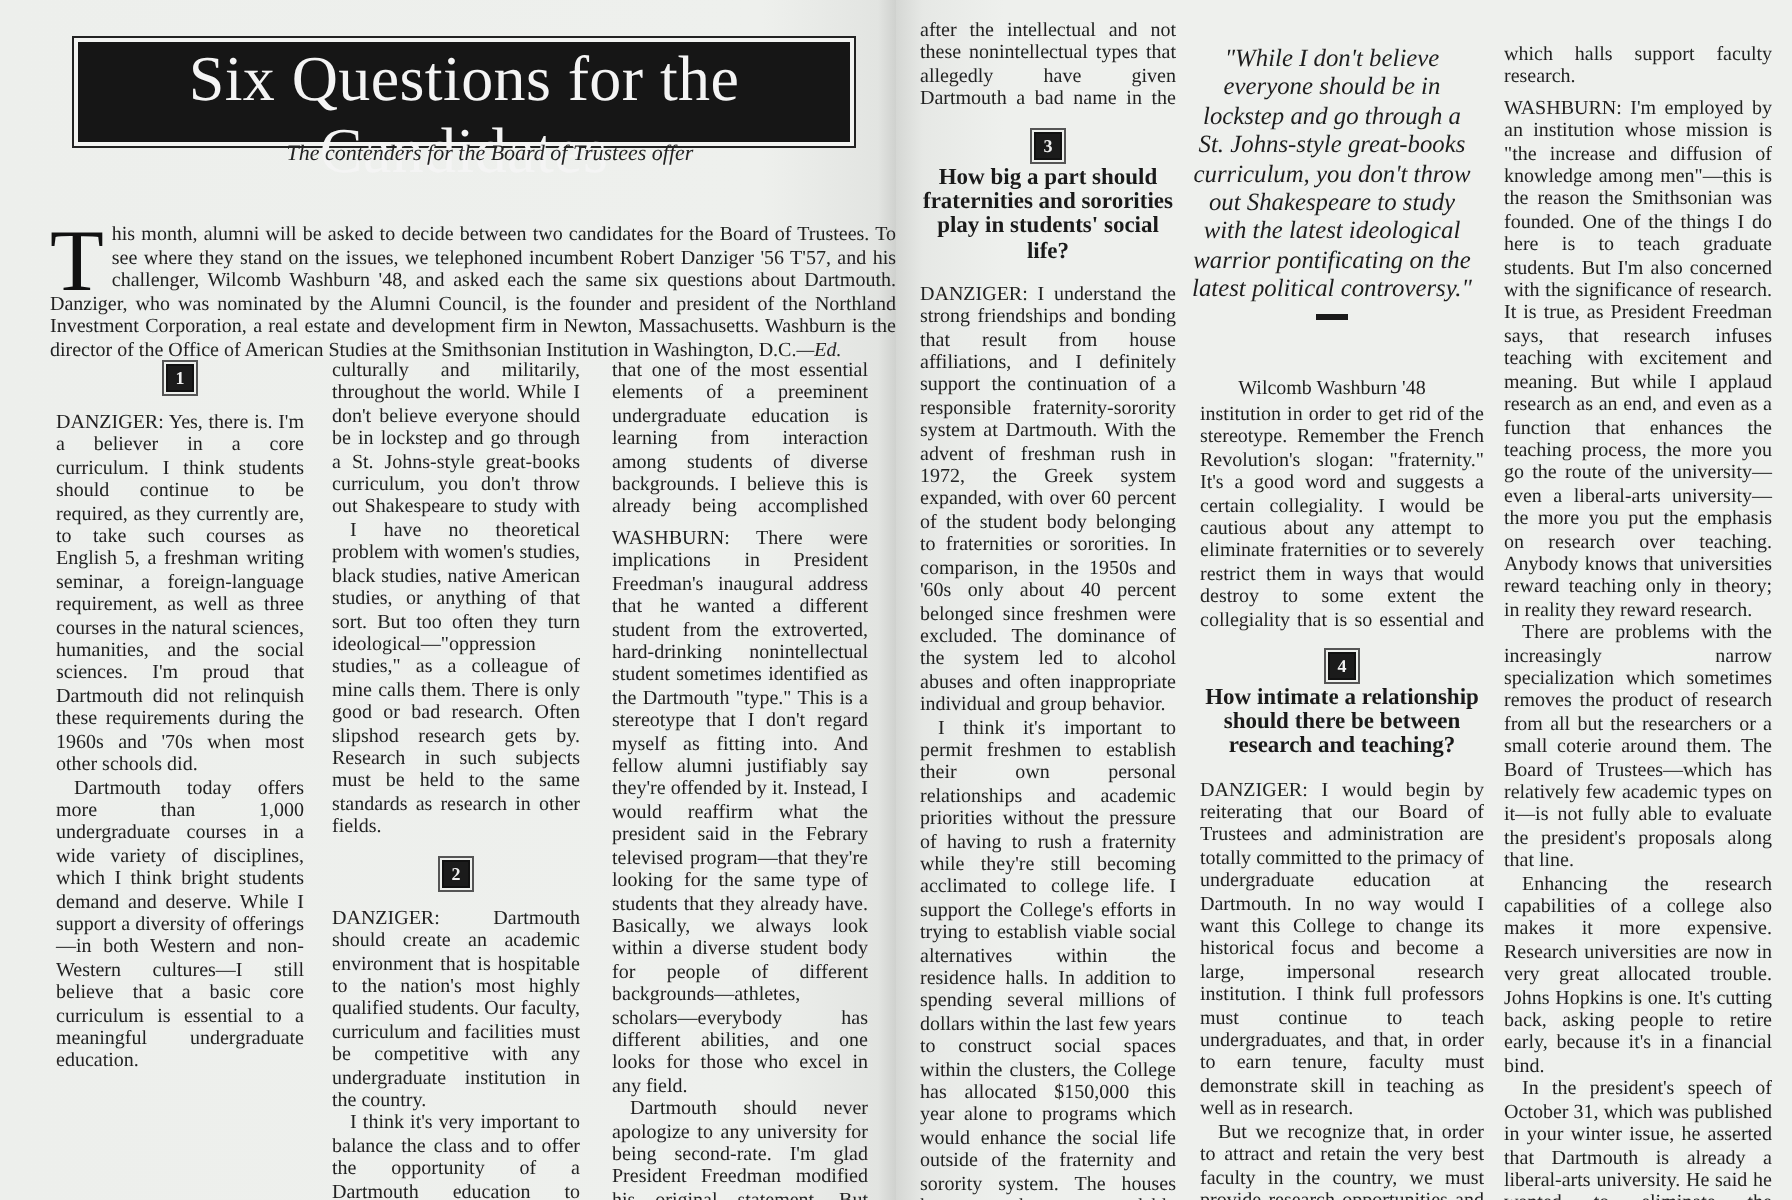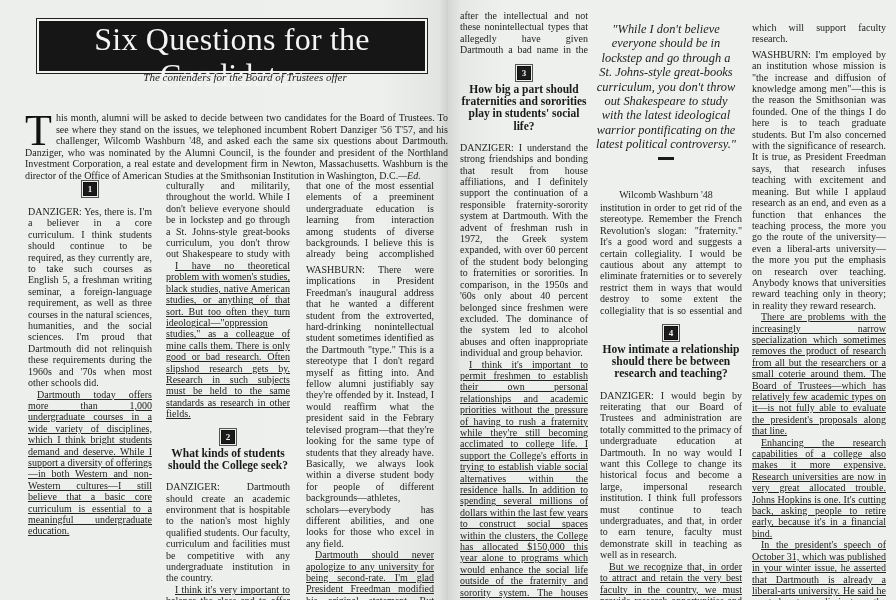--- a/index.html
+++ b/index.html
@@ -28,21 +28,21 @@
   }
   .intro {
     position: absolute; left: 25px; top: 112px; width: 423px;
     font-size: 10px; line-height: 11.6px; text-align: justify; color: #222;
   }
   .dropcap {
     float: left; font-size: 44px; line-height: 34px; margin: 0 4px -2px 0; padding-top: 2px; color: #111;
   }
   .col { position: absolute; font-size: 10px; line-height: 11.4px; text-align: justify; color: #222; }
   .col p { margin: 0; text-indent: 0; }
-  .col p.indent { text-indent: 9px; text-decoration: underline; }
+  .col p.indent { text-indent: 9px; }
   .col p.gap { margin-top: 4px; }
   .qblock { text-align: center; margin: 10px 0 10px 0; }
   .qnum {
     display: inline-block; width: 12px; height: 12px; background: #1b1b1b; color: #f0f0f0;
     font-size: 9px; line-height: 12px; text-align: center; border: 1px solid #111;
     outline: 1px solid #555; outline-offset: 1px; font-weight: bold;
   }
   .qtext { margin-top: 3px; font-size: 11.5px; line-height: 12.2px; font-weight: bold; color: #1a1a1a; }
 
   .pull-quote {
@@ -77,21 +77,20 @@
     <p>DANZIGER: Yes, there is. I'm a believer in a core curriculum. I think students should continue to be required, as they currently are, to take such courses as English 5, a freshman writing seminar, a foreign-language requirement, as well as three courses in the natural sciences, humanities, and the social sciences. I'm proud that Dartmouth did not relinquish these requirements during the 1960s and '70s when most other schools did.</p>
     <p class="indent">Dartmouth today offers more than 1,000 undergraduate courses in a wide variety of disciplines, which I think bright students demand and deserve. While I support a diversity of offerings—in both Western and non-Western cultures—I still believe that a basic core curriculum is essential to a meaningful undergraduate education.</p>
 
   </div>
 
   <div class="col" style="left:166px; top:180px; width:124px;">
     <p style="height:80px; overflow:hidden;">culturally and militarily, throughout the world. While I don't believe everyone should be in lockstep and go through a St. Johns-style great-books curriculum, you don't throw out Shakespeare to study with the latest ideological warrior pontificating on the latest political controversy.</p>
     <p class="indent">I have no theoretical problem with women's studies, black studies, native American studies, or anything of that sort. But too often they turn ideological—"oppression studies," as a colleague of mine calls them. There is only good or bad research. Often slipshod research gets by. Research in such subjects must be held to the same standards as research in other fields.</p>
     <div class="qblock">
       <span class="qnum">2</span>
-      <div class="qtext">What kinds of students should the College seek?</div>
     </div>
     <p>DANZIGER: Dartmouth should create an academic environment that is hospitable to the nation's most highly qualified students. Our faculty, curriculum and facilities must be competitive with any undergraduate institution in the country.</p>
     <p class="indent" style="height:103px; overflow:hidden;">I think it's very important to balance the class and to offer the opportunity of a Dartmouth education to minorities, to athletes, to legacies, to international students, to backpackers, to musicians and artists and to students who will bring to the campus a variety of experiences and cultures. Here I might quote from Ernest Martin Hopkins, who in 1923 said that one of the most essential elements of a preeminent undergraduate education is learning from interaction among students of diverse backgrounds. I believe this is already being accomplished without sacrificing the special spirit and unique culture which we all want to preserve at Dartmouth.</p>
   </div>
 
   <div class="col" style="left:306px; top:180px; width:128px;">
     <p style="height:80px; overflow:hidden;">that one of the most essential elements of a preeminent undergraduate education is learning from interaction among students of diverse backgrounds. I believe this is already being accomplished without sacrificing the special spirit and unique culture which we all want to preserve at Dartmouth.</p>
     <p class="gap">WASHBURN: There were implications in President Freedman's inaugural address that he wanted a different student from the extroverted, hard-drinking nonintellectual student sometimes identified as the Dartmouth "type." This is a stereotype that I don't regard myself as fitting into. And fellow alumni justifiably say they're offended by it. Instead, I would reaffirm what the president said in the Febrary televised program—that they're looking for the same type of students that they already have. Basically, we always look within a diverse student body for people of different backgrounds—athletes, scholars—everybody has different abilities, and one looks for those who excel in any field.</p>
     <p class="indent" style="height:137px; overflow:hidden;">Dartmouth should never apologize to any university for being second-rate. I'm glad President Freedman modified his original statement. But because of Dartmouth's location and traditions, it should never ignore the physical man (and woman) any more than the mental man. Academics often denigrate physical activities—mountain climbing, skiing, football. I resent that, and I think the solution to the problem is more to correct the stereotype than to say we're going after the intellectual and not these nonintellectual types that allegedly have given Dartmouth a bad name in the public eye.</p>
   </div>
@@ -125,21 +124,21 @@
     <p style="height:114px; overflow:hidden;">institution in order to get rid of the stereotype. Remember the French Revolution's slogan: "fraternity." It's a good word and suggests a certain collegiality. I would be cautious about any attempt to eliminate fraternities or to severely restrict them in ways that would destroy to some extent the collegiality that is so essential and memorable a part of the College experience of thousands of alumni.</p>
     <div class="qblock">
       <span class="qnum">4</span>
       <div class="qtext">How intimate a relationship should there be between research and teaching?</div>
     </div>
     <p>DANZIGER: I would begin by reiterating that our Board of Trustees and administration are totally committed to the primacy of undergraduate education at Dartmouth. In no way would I want this College to change its historical focus and become a large, impersonal research institution. I think full professors must continue to teach undergraduates, and that, in order to earn tenure, faculty must demonstrate skill in teaching as well as in research.</p>
     <p class="indent" style="height:80px; overflow:hidden;">But we recognize that, in order to attract and retain the very best faculty in the country, we must provide research opportunities and a critical mass of colleagues in a particular discipline. I support President Freedman's recent initiative to encourage Dartmouth's brightest students to become more involved in academic projects which will support faculty research.</p>
   </div>
 
   <div class="col" style="left:304px; top:22px; width:134px;">
-    <p>which will support faculty research.</p>
+    <p>which halls support faculty research.</p>
     <p class="gap">WASHBURN: I'm employed by an institution whose mission is "the increase and diffusion of knowledge among men"—this is the reason the Smithsonian was founded. One of the things I do here is to teach graduate students. But I'm also concerned with the significance of research. It is true, as President Freedman says, that research infuses teaching with excitement and meaning. But while I applaud research as an end, and even as a function that enhances the teaching process, the more you go the route of the university—even a liberal-arts university—the more you put the emphasis on research over teaching. Anybody knows that universities reward teaching only in theory; in reality they reward research.</p>
     <p class="indent">There are problems with the increasingly narrow specialization which sometimes removes the product of research from all but the researchers or a small coterie around them. The Board of Trustees—which has relatively few academic types on it—is not fully able to evaluate the president's proposals along that line.</p>
     <p class="indent">Enhancing the research capabilities of a college also makes it more expensive. Research universities are now in very great allocated trouble. Johns Hopkins is one. It's cutting back, asking people to retire early, because it's in a financial bind.</p>
     <p class="indent">In the president's speech of October 31, which was published in your winter issue, he asserted that Dartmouth is already a liberal-arts university. He said he wanted to eliminate the ambiguity over whether Dartmouth is a college or a university. But he contributed to that ambiguity by assuming that the faculty's research role could be expanded without affecting Dartmouth's traditional emphasis upon undergraduate education.</p>
 
   </div>
 
   <div class="folio folio-right" style="left:296px;">
     <span class="sc" style="margin-left:0;">Candidates Alumni Magazine</span>
     <span class="num">45</span>

